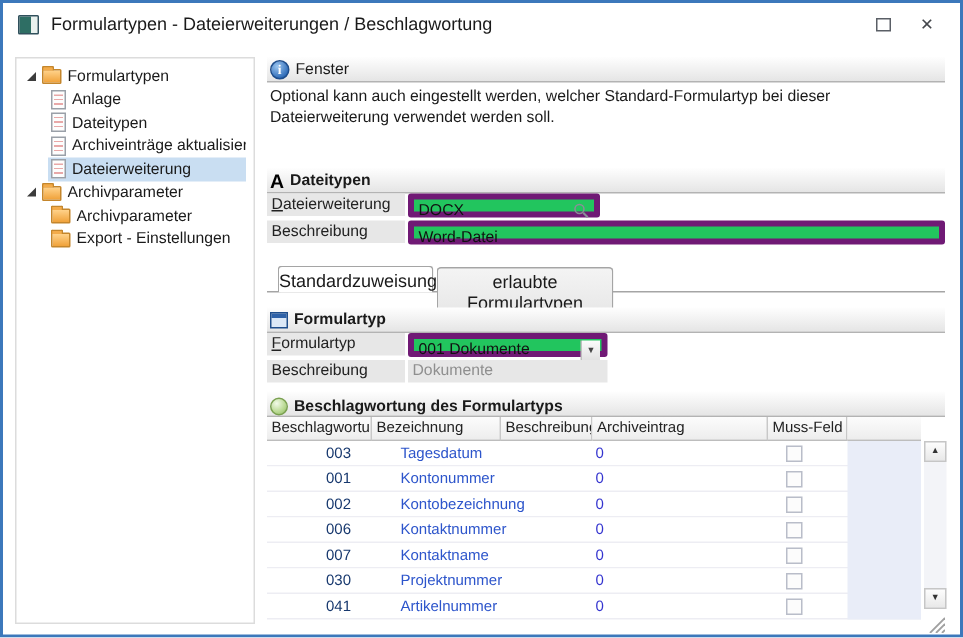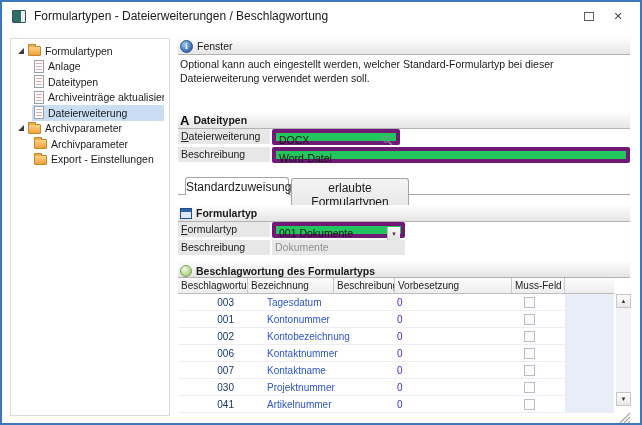--- a/index.html
+++ b/index.html
@@ -237,21 +237,21 @@
 
     <div class="sec-header" style="top:223px;align-items:flex-end;">
       <span class="kw-icon"></span>
       <span>Beschlagwortung des Formulartyps</span>
     </div>
 
     <div class="thead">
       <div class="th" style="left:0; width:70px;">Beschlagwortung</div>
       <div class="th" style="left:70px; width:86px;">Bezeichnung</div>
       <div class="th" style="left:156px; width:61px;">Beschreibung</div>
-      <div class="th" style="left:217px; width:117px;">Vorbesetzung</div>
+      <div class="th" style="left:217px; width:117px;">Archiveintrag</div>
       <div class="th" style="left:334px; width:53px;">Muss-Feld</div>
       <div class="th" style="left:387px; width:49px; border-right:none;"></div>
     </div>
 
     <div class="tbody">
       <div class="trow">
         <span class="nr">003</span>
         <span class="nm">Tagesdatum</span>
         <span class="vz">0</span>
         <span class="cb"></span>

